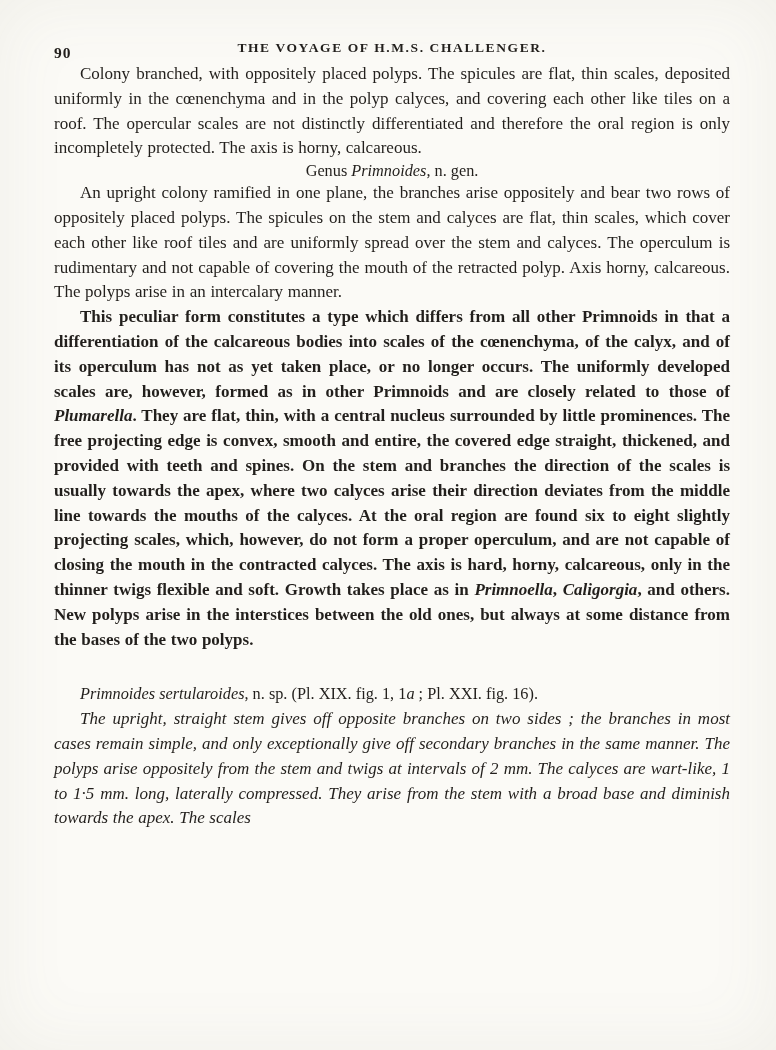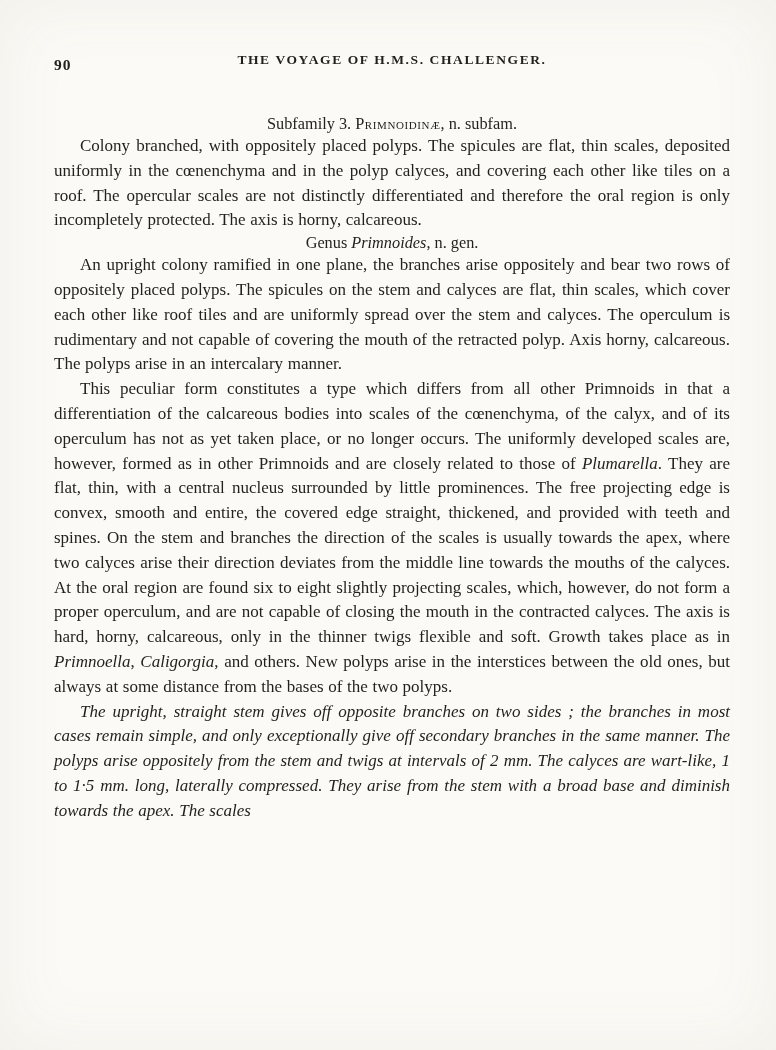--- a/index.html
+++ b/index.html
@@ -32,21 +32,20 @@
     top: 4px;
     font-size: 15.5px;
     font-weight: bold;
     letter-spacing: 1px;
   }
   .running-title {
     text-align: center;
     font-size: 13.5px;
     font-weight: bold;
     letter-spacing: 1.6px;
-    margin-top: 12px;
   }
   .heading {
     margin: 0;
     font-size: 16.3px;
     font-weight: normal;
     text-align: center;
   }
   .heading-subfamily { margin-top: 40px; }
   .heading-genus { }
   .sc {
@@ -56,47 +55,47 @@
   p.body {
     margin: 0;
     font-size: 17px;
     line-height: 24.8px;
     text-align: justify;
     text-indent: 26px;
     word-spacing: 0.4px;
   }
   .para-subfamily { margin-top: 15px; }
   .para-genus-1 { margin-top: 16px; }
-  .para-genus-2 { margin-top: 0; }
+  .para-genus-2 { margin-top: 0; font-weight: bold; }
   .species-heading {
     margin: 30px 0 0 0;
     font-size: 16.3px;
     line-height: 24.8px;
     text-indent: 26px;
     font-weight: normal;
     text-align: left;
   }
   .para-species { margin-top: 16px; font-style: italic; }
 </style>
 </head>
 <body>
 
 <div class="page">
 
   <div class="running-head">
     <span class="page-num">90</span>
     <div class="running-title">THE VOYAGE OF H.M.S. CHALLENGER.</div>
   </div>
 
-  <h2 class="heading heading-subfamily"><span>Subfamily 3. </span><span class="sc">Primnoidinæ</span><span>, n. subfam.</span></h2>
 
   <p class="body para-subfamily">Colony branched, with oppositely placed polyps. The spicules are flat, thin scales, deposited uniformly in the cœnenchyma and in the polyp calyces, and covering each other like tiles on a roof. The opercular scales are not distinctly differentiated and therefore the oral region is only incompletely protected. The axis is horny, calcareous.</p>
 
   <h2 class="heading heading-genus"><span>Genus </span><i>Primnoides</i><span>, n. gen.</span></h2>
 
   <p class="body para-genus-1">An upright colony ramified in one plane, the branches arise oppositely and bear two rows of oppositely placed polyps. The spicules on the stem and calyces are flat, thin scales, which cover each other like roof tiles and are uniformly spread over the stem and calyces. The operculum is rudimentary and not capable of covering the mouth of the retracted polyp. Axis horny, calcareous. The polyps arise in an intercalary manner.</p>
 
   <p class="body para-genus-2"><span>This peculiar form constitutes a type which differs from all other Primnoids in that a differentiation of the calcareous bodies into scales of the cœnenchyma, of the calyx, and of its operculum has not as yet taken place, or no longer occurs. The uniformly developed scales are, however, formed as in other Primnoids and are closely related to those of </span><i>Plumarella</i><span>. They are flat, thin, with a central nucleus surrounded by little prominences. The free projecting edge is convex, smooth and entire, the covered edge straight, thickened, and provided with teeth and spines. On the stem and branches the direction of the scales is usually towards the apex, where two calyces arise their direction deviates from the middle line towards the mouths of the calyces. At the oral region are found six to eight slightly projecting scales, which, however, do not form a proper operculum, and are not capable of closing the mouth in the contracted calyces. The axis is hard, horny, calcareous, only in the thinner twigs flexible and soft. Growth takes place as in </span><i>Primnoella</i><span>, </span><i>Caligorgia</i><span>, and others. New polyps arise in the interstices between the old ones, but always at some distance from the bases of the two polyps.</span></p>
 
+  <p class="species-heading"><i>Primnoides sertularoides</i><span>, n. sp. (Pl. XIX. fig. 1, 1</span><i>a</i><span> ; Pl. XXI. fig. 16).</span></p>
 
   <p class="body para-species">The upright, straight stem gives off opposite branches on two sides ; the branches in most cases remain simple, and only exceptionally give off secondary branches in the same manner. The polyps arise oppositely from the stem and twigs at intervals of 2 mm. The calyces are wart-like, 1 to 1·5 mm. long, laterally compressed. They arise from the stem with a broad base and diminish towards the apex. The scales</p>
 
 </div>
 
 </body></html>

